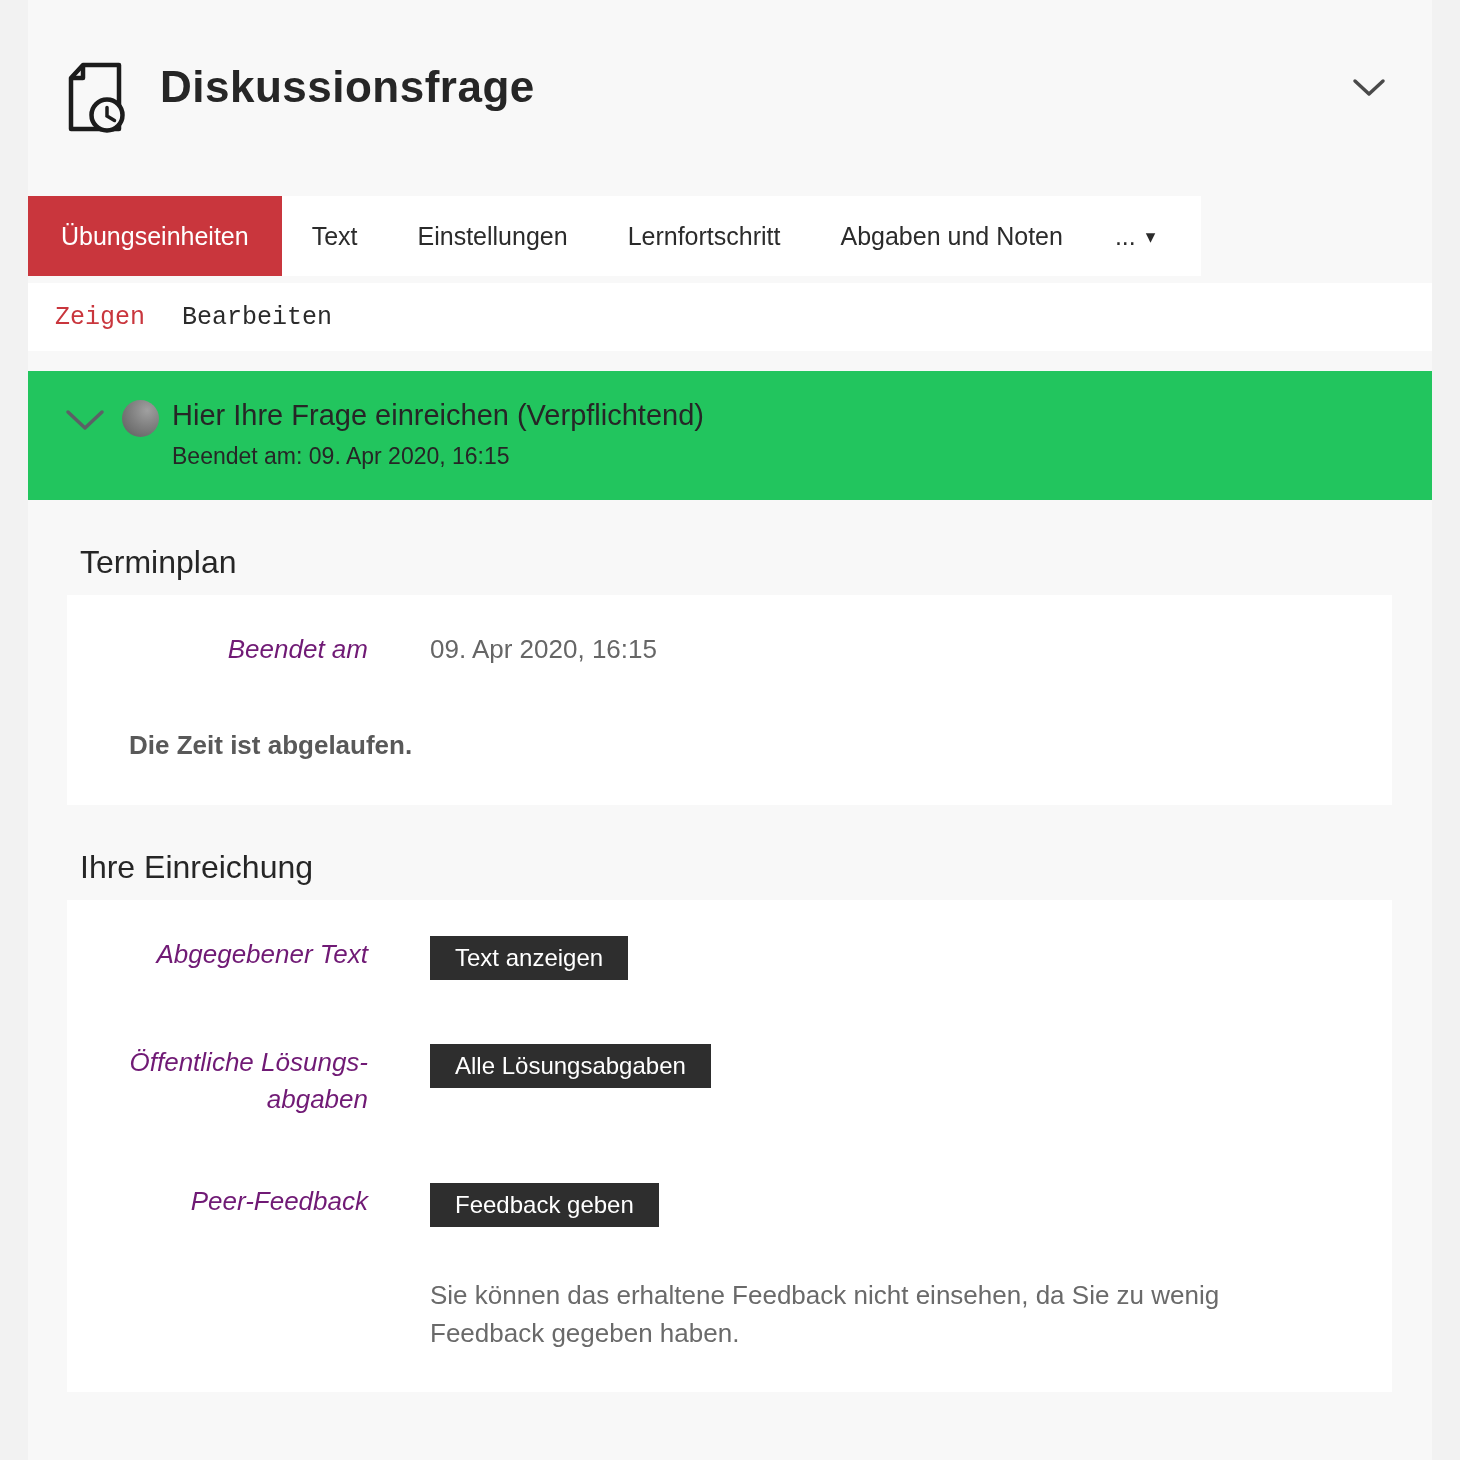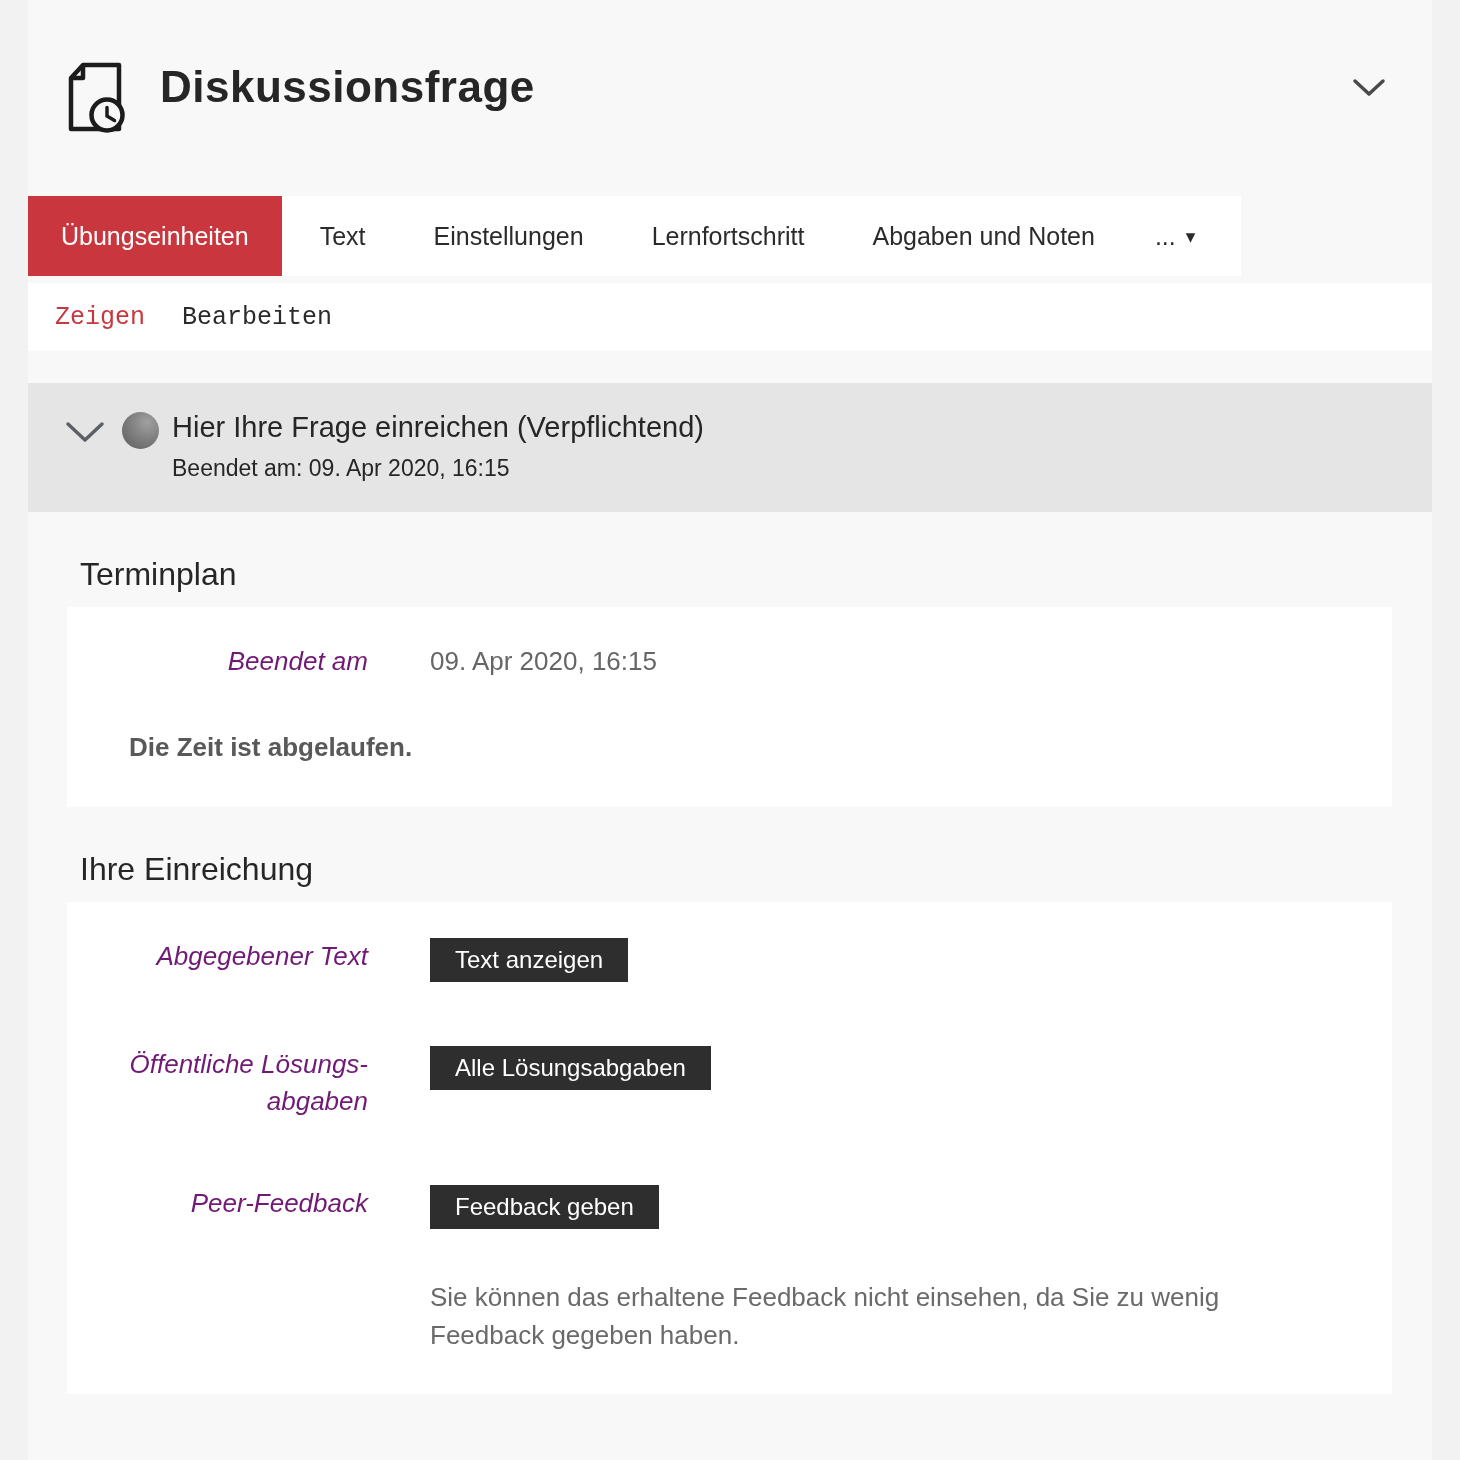--- a/index.html
+++ b/index.html
@@ -39,21 +39,20 @@
   }
 
   
   .tabbar {
     margin-top: 62px;
     height: 80px;
     background: #ffffff;
     display: inline-flex;
     align-items: stretch;
     padding-right: 24px;
-    gap: 8px;
   }
   .tab {
     display: flex;
     align-items: center;
     padding: 0 30px;
     font-size: 25px;
     color: #2b2b2b;
     cursor: pointer;
     white-space: nowrap;
   }
@@ -79,22 +78,22 @@
     color: #2b2b2b;
     margin-right: 37px;
     cursor: pointer;
     background: none; border: none;
     font-family: Liberation Mono, monospace;
   }
   .subtab.active { color: #c9363d; }
 
   
   .assignment {
-    margin-top: 32px;
-    background: #e5e5e5;
+    margin-top: 20px;
+    background: #22c55e;
     padding: 25px 36px 30px 36px;
     display: flex;
     align-items: flex-start;
   }
   .assignment .collapse { margin-top: 12px; flex-shrink: 0; background:none; border:none; cursor:pointer; padding:0; }
   .status-circle {
     width: 37px; height: 37px;
     border-radius: 50%;
     margin: 4px 13px 0 16px;
     background: radial-gradient(circle at 68% 28%, #a0a0a0 0%, #808080 45%, #5c5c5c 100%);
@@ -136,21 +135,21 @@
     line-height: 1.45;
     color: #701a75;
     white-space: pre-line;
   }
   .row-content {
     margin-left: 62px;
     font-size: 26px;
     line-height: 1.45;
     color: #666666;
   }
-  .row-content.bold { font-weight: 700; color: #595959; }
+  .row-content.bold { font-weight: 700; color: #595959; margin-top: 10px; }
 
   .btn-dark {
     display: inline-flex;
     align-items: center;
     height: 44px;
     padding: 12px 25px;
     background: #2e2e2e;
     color: #ffffff;
     border: none;
     font-family: inherit;

